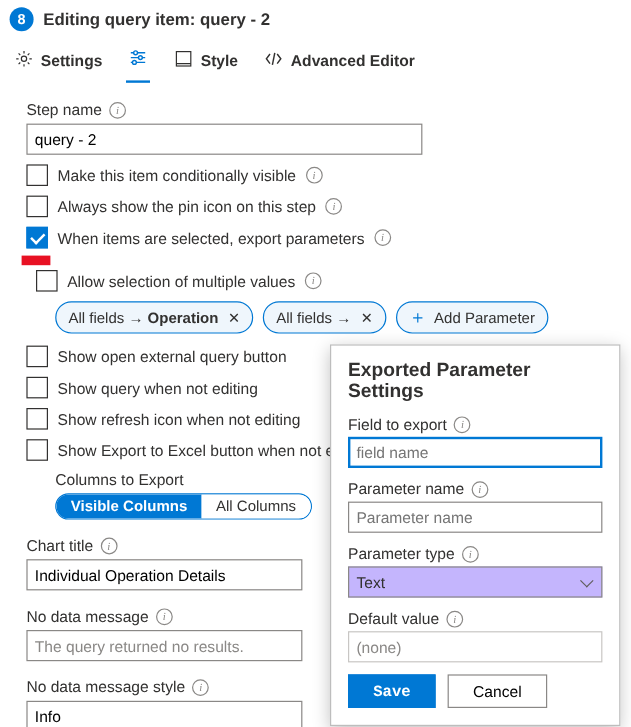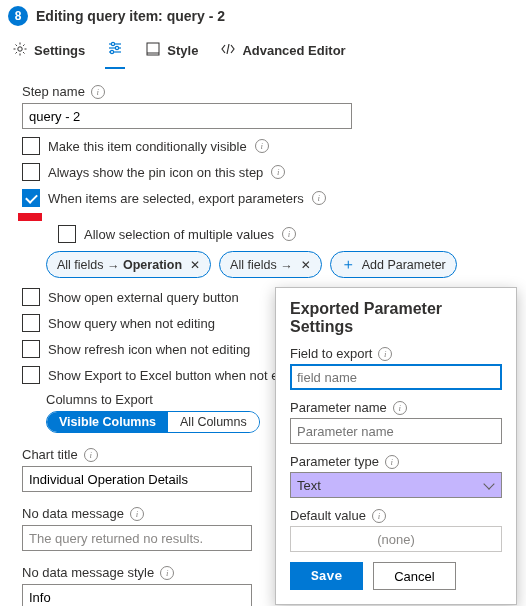--- a/index.html
+++ b/index.html
@@ -68,21 +68,21 @@
     padding: 3px 6px;
     font-size: 13px;
     font-family: inherit;
     background: #fff;
   }
   input.text-input.wide { width: 330px; }
   .check-row {
     display: flex; align-items: center; gap: 8px;
     margin: 8px 0;
   }
-  .check-row.indent { margin-left: 36px; }
+  .check-row.indent { margin-left: 8px; }
   .cb {
     width: 18px; height: 18px;
     border: 1px solid #323130;
     display: inline-flex; align-items: center; justify-content: center;
     background: #fff;
     flex-shrink: 0;
   }
   .cb.checked {
     background: #0078d4;
     border-color: #0078d4;
@@ -164,21 +164,20 @@
     font-size: 13px;
     font-family: inherit;
   }
   .pf input.focus {
     border: 2px solid #0078d4;
     padding: 2px 5px;
   }
   .pf input.readonly {
     color: #8a8886;
     border-color: #c8c6c4;
-    text-align: center;
   }
   .select {
     display: flex; align-items: center; justify-content: space-between;
     background: #c4b5fd; cursor: pointer; gap: 27px;
   }
   .chev {
     width: 8px; height: 8px;
     border: solid #605e5c;
     border-width: 0 1px 1px 0;
     transform: rotate(45deg);

